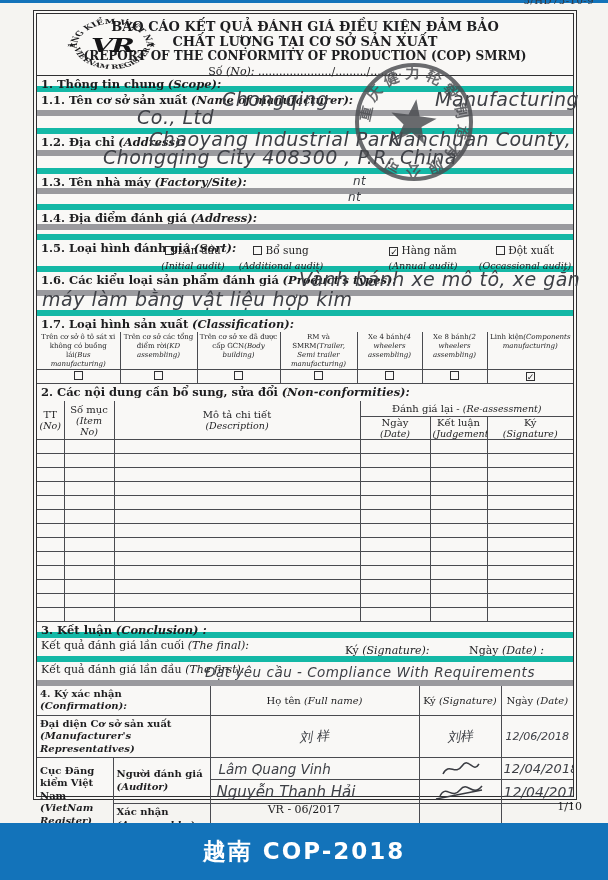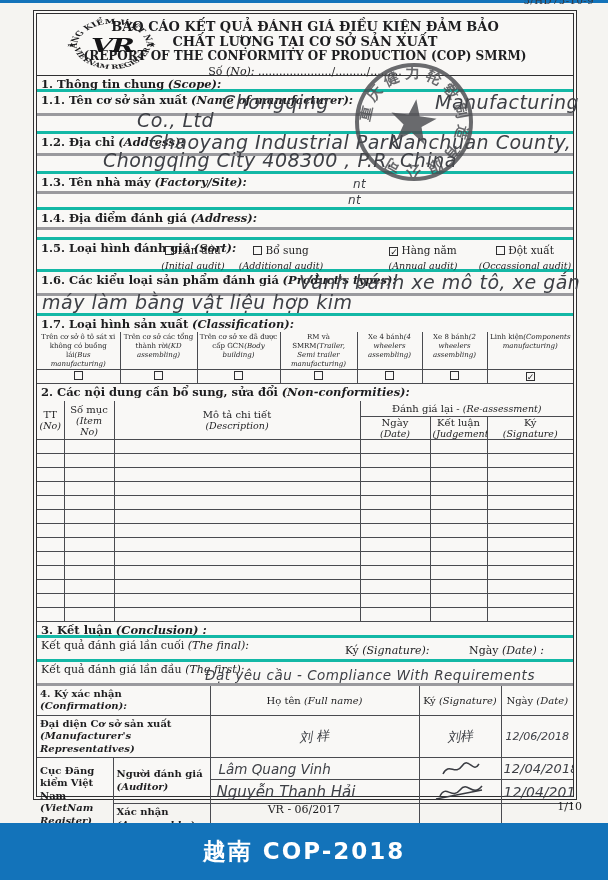--- a/index.html
+++ b/index.html
@@ -10,21 +10,21 @@
   .corner-ref { position:absolute; top:-5px; right:14px; font-size:10px; color:#33343a; letter-spacing:.5px; }
   .form { position:absolute; left:33px; top:10px; width:544px; height:790px;
           border:4px double #2f2f31; background:rgba(255,255,255,.4); }
   
   .hdr { position:relative; height:62px; border-bottom:1px solid #2f2f31; text-align:center; padding-top:5px; }
   .t1 { font-size:13px; font-weight:bold; line-height:15px; }
   .t2 { font-size:12px; font-weight:bold; line-height:15px; }
   .tno { font-size:11px; margin-top:1px; }
   .vr-logo { position:absolute; left:25px; top:-5px; width:100px; height:68px; z-index:4; }
   
-  .row { position:relative; border-bottom:3px solid #14b8a6; padding:1px 4px 0 4px; font-size:11.5px; }
+  .row { position:relative; border-bottom:6px solid #14b8a6; padding:1px 4px 0 4px; font-size:11.5px; }
   .row.light { border-bottom-color:#9a9a9e; }
   .lbl { font-weight:bold; }
   .en  { font-weight:bold; font-style:italic; }
   .eni { font-style:italic; }
   .hw  { font-family:"DejaVu Sans","Liberation Sans",sans-serif; font-style:italic; color:#3e4046;
          position:absolute; bottom:0; white-space:nowrap; font-size:19px; letter-spacing:.5px; }
   .hw-inline { font-family:"DejaVu Sans","Liberation Sans",sans-serif; font-style:italic; color:#3e4046; }
   .cb { display:inline-block; width:9px; height:9px; border:1px solid #2f2f31; vertical-align:-1px;
         text-align:center; line-height:8px; font-size:9px; font-family:"DejaVu Sans",sans-serif; }
   .opt { position:absolute; top:4px; text-align:center; font-size:10.5px; }
@@ -176,21 +176,21 @@
           <col style="width:77px">
           <col style="width:83px">
           <col style="width:77px">
           <col style="width:65px">
           <col style="width:65px">
           <col>
         </colgroup>
       <tbody>
           <tr>
         <td><span class="cls-vi">Trên cơ sở ô tô sát xi không có buồng lái</span><span class="cls-en">(Bus manufacturing)</span></td>
-        <td><span class="cls-vi">Trên cơ sở các tổng thành rời</span><span class="cls-en">(KD assembling)</span></td>
+        <td><span class="cls-vi">Trên cơ sở các tổng điểm rời</span><span class="cls-en">(KD assembling)</span></td>
         <td><span class="cls-vi">Trên cơ sở xe đã được cấp GCN</span><span class="cls-en">(Body building)</span></td>
         <td><span class="cls-vi">RM và SMRM</span><span class="cls-en">(Trailer, Semi trailer manufacturing)</span></td>
         <td><span class="cls-vi">Xe 4 bánh</span><span class="cls-en">(4 wheelers assembling)</span></td>
         <td><span class="cls-vi">Xe 8 bánh</span><span class="cls-en">(2 wheelers assembling)</span></td>
         <td><span class="cls-vi">Linh kiện</span><span class="cls-en">(Components manufacturing)</span></td>
       </tr>
       <tr class="cbrow">
         <td><span class="cb"></span></td>
         <td><span class="cb"></span></td>
         <td><span class="cb"></span></td>

